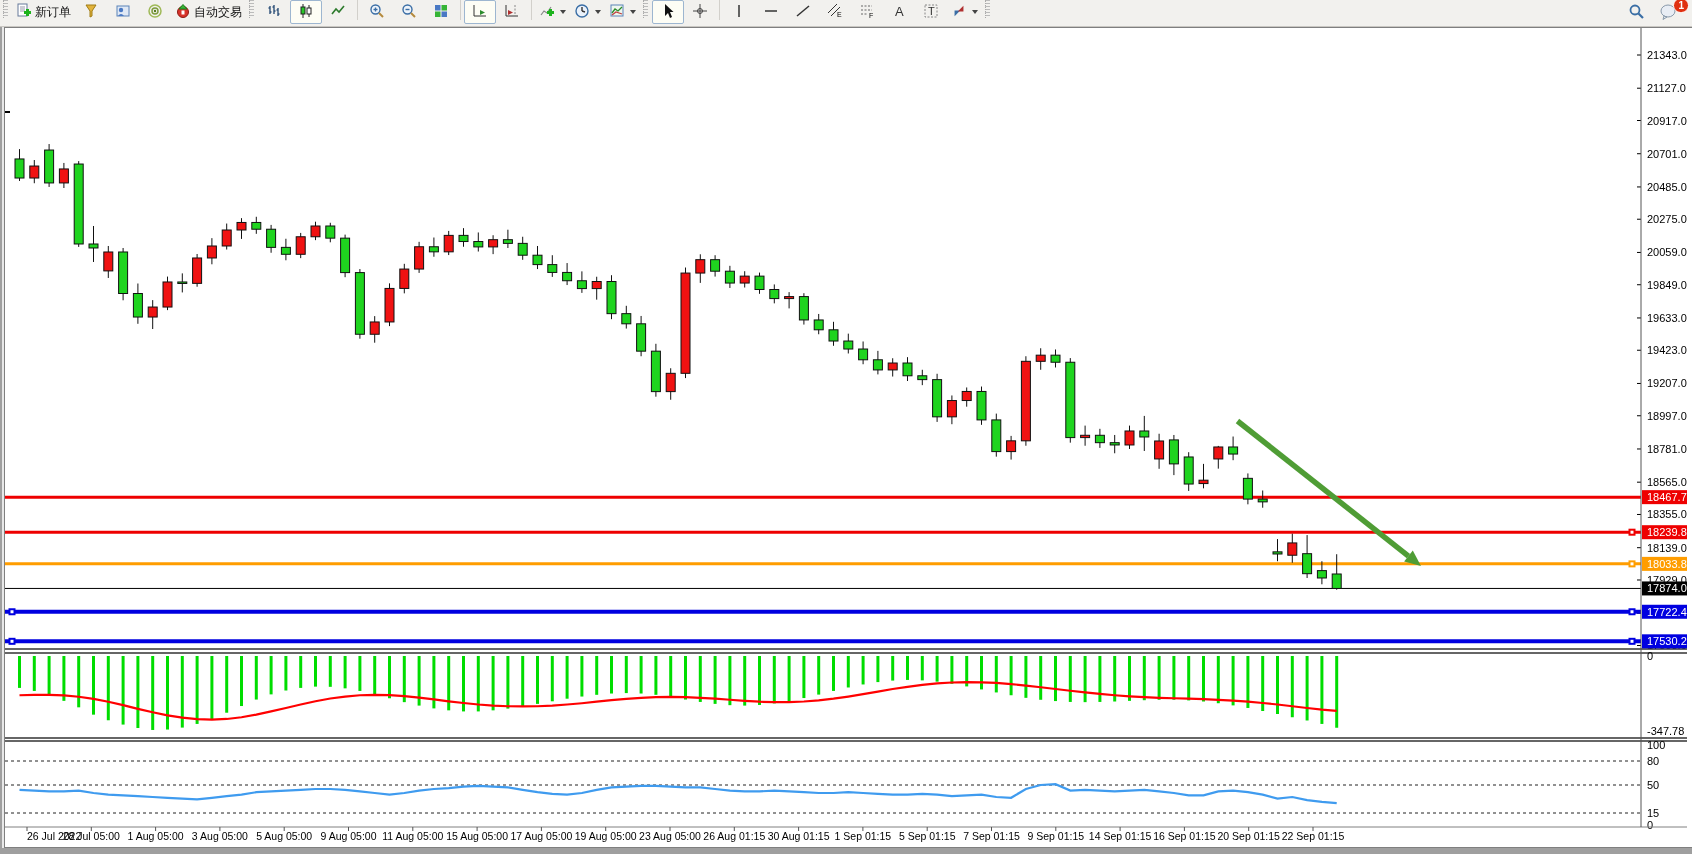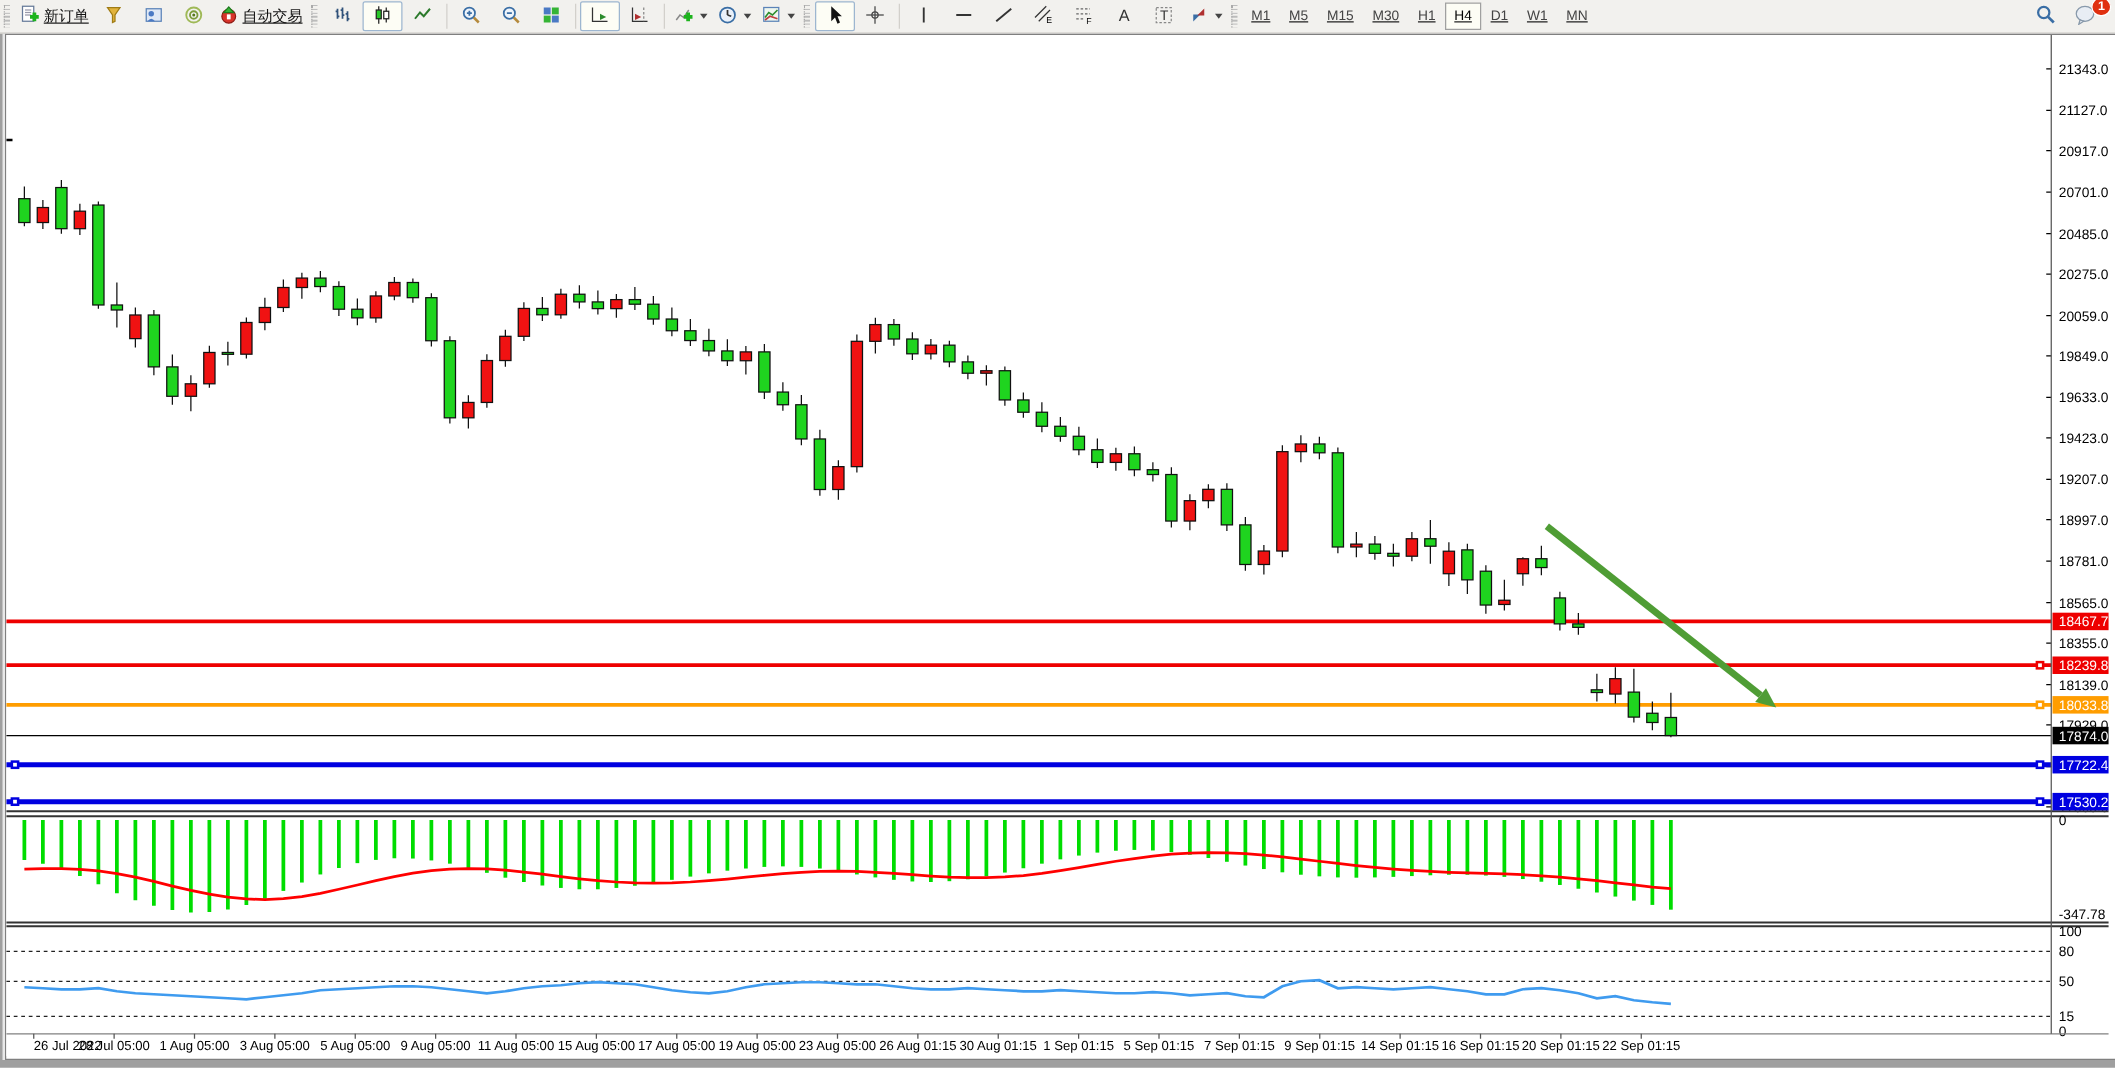--- a/index.html
+++ b/index.html
@@ -1,18 +1,18 @@
 <!DOCTYPE html>
 <html><head>
 <meta charset="utf-8">
 <style>
   html,body{margin:0;padding:0;background:#9f9f9f;width:1692px;height:854px;overflow:hidden;
     font-family:"Liberation Sans",sans-serif;-webkit-font-smoothing:none;}
   .toolbar{position:absolute;left:0;top:0;width:1692px;height:26px;background:#f2f1ee;
-    border-bottom:1px solid #c9c7c2;display:flex;align-items:center;font-size:12px;color:#222;text-decoration:underline;}
+    border-bottom:1px solid #c9c7c2;display:flex;font-size:12px;color:#222;}
   .grip{width:4px;height:18px;margin:0 4px 0 3px;background:repeating-linear-gradient(180deg,#bbb 0 1px,transparent 1px 3px);border-left:1px dotted #aaa;}
   .tbtn{height:22px;min-width:24px;padding:0 3px;display:flex;align-items:center;justify-content:center;
     gap:3px;border:1px solid transparent;border-radius:2px;cursor:default;}
   .tbtn.active{background:#fdfdf5;border:1px solid #9db6d0;}
   .tbtn .lbl{font-size:12px;color:#111;white-space:nowrap;}
   .tdiv{width:1px;height:20px;background:#d2d0cb;margin:0 3px;}
   .caret{width:0;height:0;border-left:3px solid transparent;border-right:3px solid transparent;border-top:4px solid #444;margin-left:2px;}
   .tfbtn{height:20px;padding:0 6px;display:flex;align-items:center;font-size:11px;color:#444;border:1px solid transparent;}
   .tfbtn.active{background:#fdfdf5;border:1px solid #a0a0a0;color:#000;}
   .tb-right{margin-left:auto;display:flex;align-items:center;margin-right:8px;}
@@ -225,31 +225,20 @@
   </div>
   <div class="tbtn">
     <span><svg width="16" height="16">
       <polygon points="3,9 7,5 7,13" fill="#3a6ea5" transform="rotate(45 5 9)"></polygon>
       <polygon points="13,7 9,3 9,11" fill="#b03030" transform="rotate(45 11 7)"></polygon>
     </svg></span>
     <span class="caret"></span>
   </div>
 
   <div class="grip"></div>
-  <div id="tf-group" style="display:flex;align-items:center;gap:1px;">
-      <div class="tfbtn">M1</div>
-      <div class="tfbtn">M5</div>
-      <div class="tfbtn">M15</div>
-      <div class="tfbtn">M30</div>
-      <div class="tfbtn">H1</div>
-      <div class="tfbtn active">H4</div>
-      <div class="tfbtn">D1</div>
-      <div class="tfbtn">W1</div>
-      <div class="tfbtn">MN</div>
-    </div>
 
   <div class="tb-right">
     <div class="tbtn">
       <span><svg width="17" height="17">
         <circle cx="7" cy="7" r="4.5" fill="none" stroke="#3a6ea5" stroke-width="1.8"></circle>
         <line x1="10.5" y1="10.5" x2="15" y2="15" stroke="#3a6ea5" stroke-width="2.2"></line>
       </svg></span>
     </div>
     <div class="tbtn chatwrap">
       <span><svg width="18" height="17">

